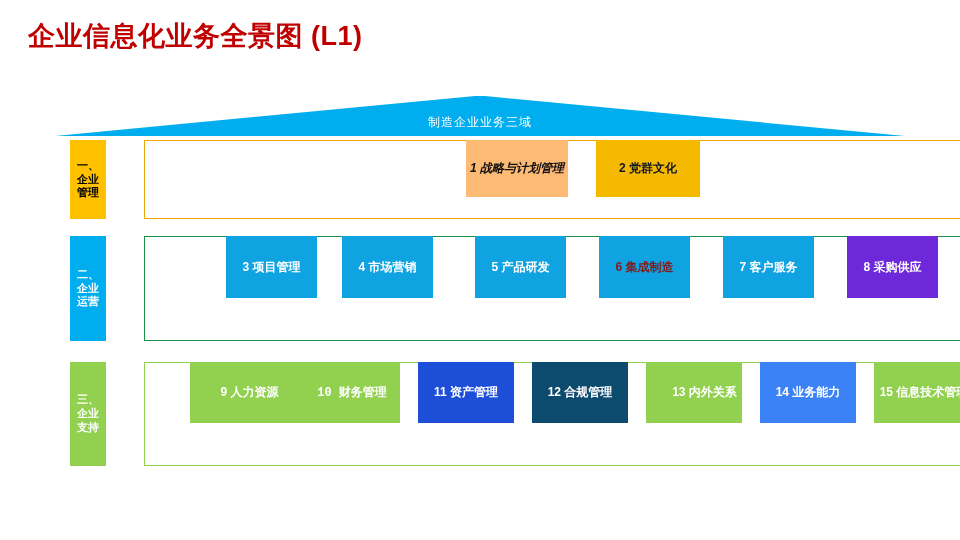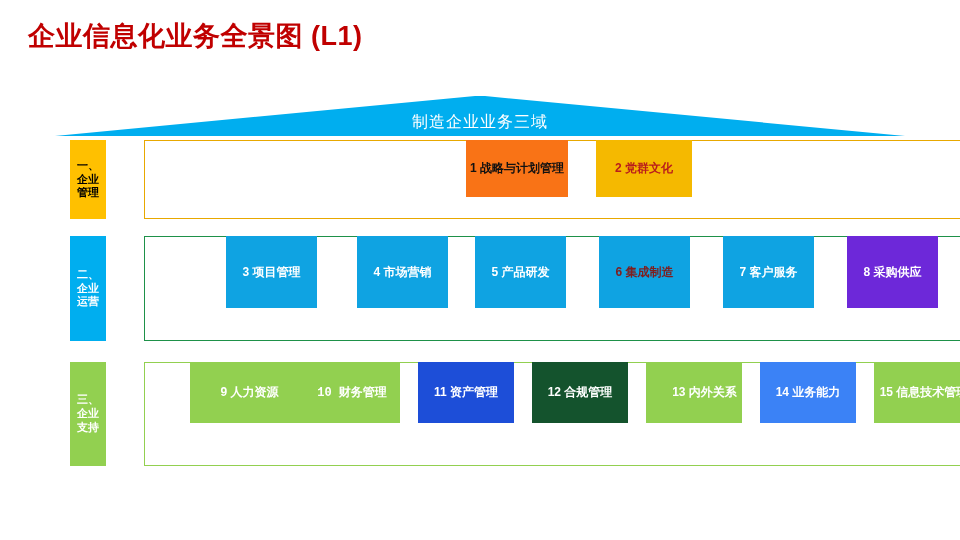--- a/index.html
+++ b/index.html
@@ -44,21 +44,21 @@
   #roof-label {
     position: absolute;
     left: 0;
     top: 0;
     width: 850px;
     height: 40px;
     display: flex;
     align-items: center;
     justify-content: center;
     padding-top: 12px;
-    font-size: 16px;
+    font-size: 12px;
     color: #ffffff;
     letter-spacing: 1px;
     pointer-events: none;
   }
 
   
   .band {
     position: absolute;
     left: 70px;
     width: 833px;
@@ -124,21 +124,21 @@
   }
   #band-2 .band-tab { background: #00AEEF; color: #ffffff; height: 105px; }
   .card-blue {
     background: #0FA3E2;
     color: #ffffff;
     font-size: 12px;
     font-weight: bold;
     display: flex;
     align-items: center;
     justify-content: center;
-    height: 72px;
+    height: 62px;
     white-space: nowrap;
     position: absolute;
   }
 
   
   #band-3 { top: 362px; height: 104px; }
   #band-3 .band-body {
     border: 1.5px solid #92D050;
     left: 74px;
     width: 829px;
@@ -171,48 +171,48 @@
     <div id="roof-label" style="color: rgb(255, 255, 255);">制造企业业务三域</div>
   </div>
 
   <div class="band" id="band-1">
     <div class="band-body" style="border-color: rgb(232, 168, 0);"></div>
     <div class="band-tab" style="background: rgb(255, 192, 0); color: rgb(0, 0, 0);">
       <span>一、</span>
       <span>企业</span>
       <span>管理</span>
     </div>
-    <div class="card-yellow" style="left: 396px; width: 102px; background: #f97316; color: rgb(17, 17, 17);">1 战略与计划管理</div>
-    <div class="card-yellow" style="left: 526px; width: 96px; background: rgb(245, 185, 0); color: #b91c1c;">2 党群文化</div>
+    <div class="card-yellow" style="left: 396px; width: 102px; background: #fdba74; color: rgb(17, 17, 17); font-style: italic;">1 战略与计划管理</div>
+    <div class="card-yellow" style="left: 526px; width: 104px; background: rgb(245, 185, 0); color: #0f172a;">2 党群文化</div>
   </div>
 
   <div class="band" id="band-2">
     <div class="band-body" style="border-color: rgb(30, 145, 73);"></div>
     <div class="band-tab" style="background: rgb(0, 174, 239); color: rgb(255, 255, 255);">
       <span>二、</span>
       <span>企业</span>
       <span>运营</span>
     </div>
     <div class="card-blue" style="left: 156px; width: 91px; background: rgb(15, 163, 226); color: rgb(255, 255, 255);">3 项目管理</div>
-    <div class="card-blue" style="left: 287px; width: 91px; background: rgb(15, 163, 226); color: rgb(255, 255, 255);">4 市场营销</div>
+    <div class="card-blue" style="left: 272px; width: 91px; background: rgb(15, 163, 226); color: rgb(255, 255, 255);">4 市场营销</div>
     <div class="card-blue" style="left: 405px; width: 91px; background: rgb(15, 163, 226); color: rgb(255, 255, 255);">5 产品研发</div>
     <div class="card-blue" style="left: 529px; width: 91px; background: rgb(15, 163, 226); color: #7f1d1d;">6 集成制造</div>
     <div class="card-blue" style="left: 653px; width: 91px; background: rgb(15, 163, 226); color: rgb(255, 255, 255);">7 客户服务</div>
     <div class="card-blue" style="left: 777px; width: 91px; background: #6d28d9; color: rgb(255, 255, 255);">8 采购供应</div>
   </div>
 
   <div class="band" id="band-3">
     <div class="band-body" style="border-color: rgb(146, 208, 80);"></div>
     <div class="band-tab" style="background: rgb(146, 208, 80); color: rgb(255, 255, 255);">
       <span>三、</span>
       <span>企业</span>
       <span>支持</span>
     </div>
     <div class="card-green" style="left: 120px; width: 119px; background: rgb(146, 208, 80); color: rgb(255, 255, 255);">9 人力资源</div>
     <div class="card-green" style="left: 234px; width: 96px; background: rgb(146, 208, 80); color: rgb(255, 255, 255); font-family: Liberation Mono, monospace;">10 财务管理</div>
     <div class="card-green" style="left: 348px; width: 96px; background: #1d4ed8; color: rgb(255, 255, 255);">11 资产管理</div>
-    <div class="card-green" style="left: 462px; width: 96px; background: #14532d; color: rgb(255, 255, 255);">12 合规管理</div>
+    <div class="card-green" style="left: 462px; width: 96px; background: #0c4a6e; color: rgb(255, 255, 255);">12 合规管理</div>
     <div class="card-green" style="left: 576px; width: 96px; background: rgb(146, 208, 80); color: rgb(255, 255, 255); padding-left: 21px;">13 内外关系</div>
     <div class="card-green" style="left: 690px; width: 96px; background: #3b82f6; color: rgb(255, 255, 255);">14 业务能力</div>
     <div class="card-green" style="left: 804px; width: 100px; background: rgb(146, 208, 80); color: rgb(255, 255, 255);">15 信息技术管理</div>
   </div>
 
 </div>
 
 </body></html>

